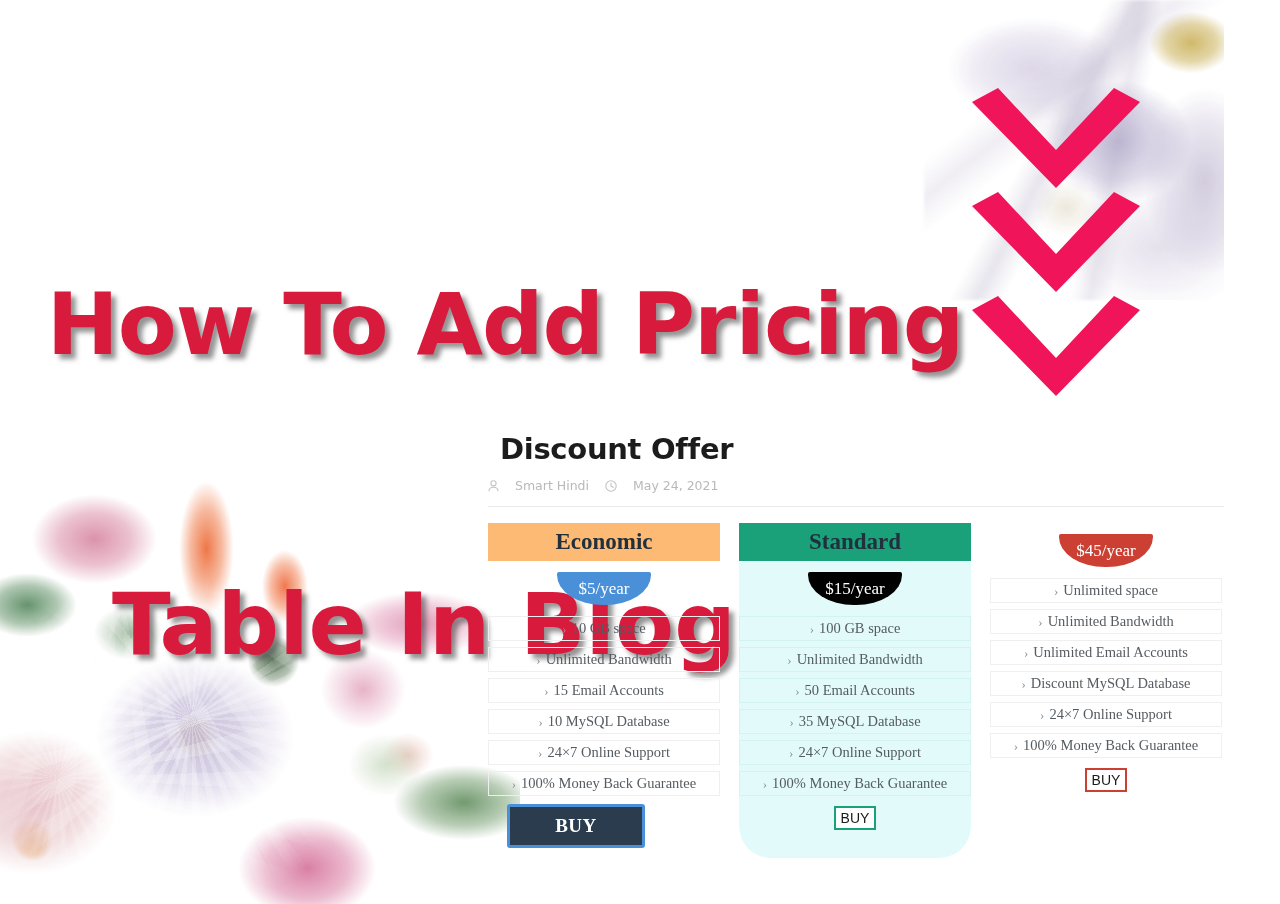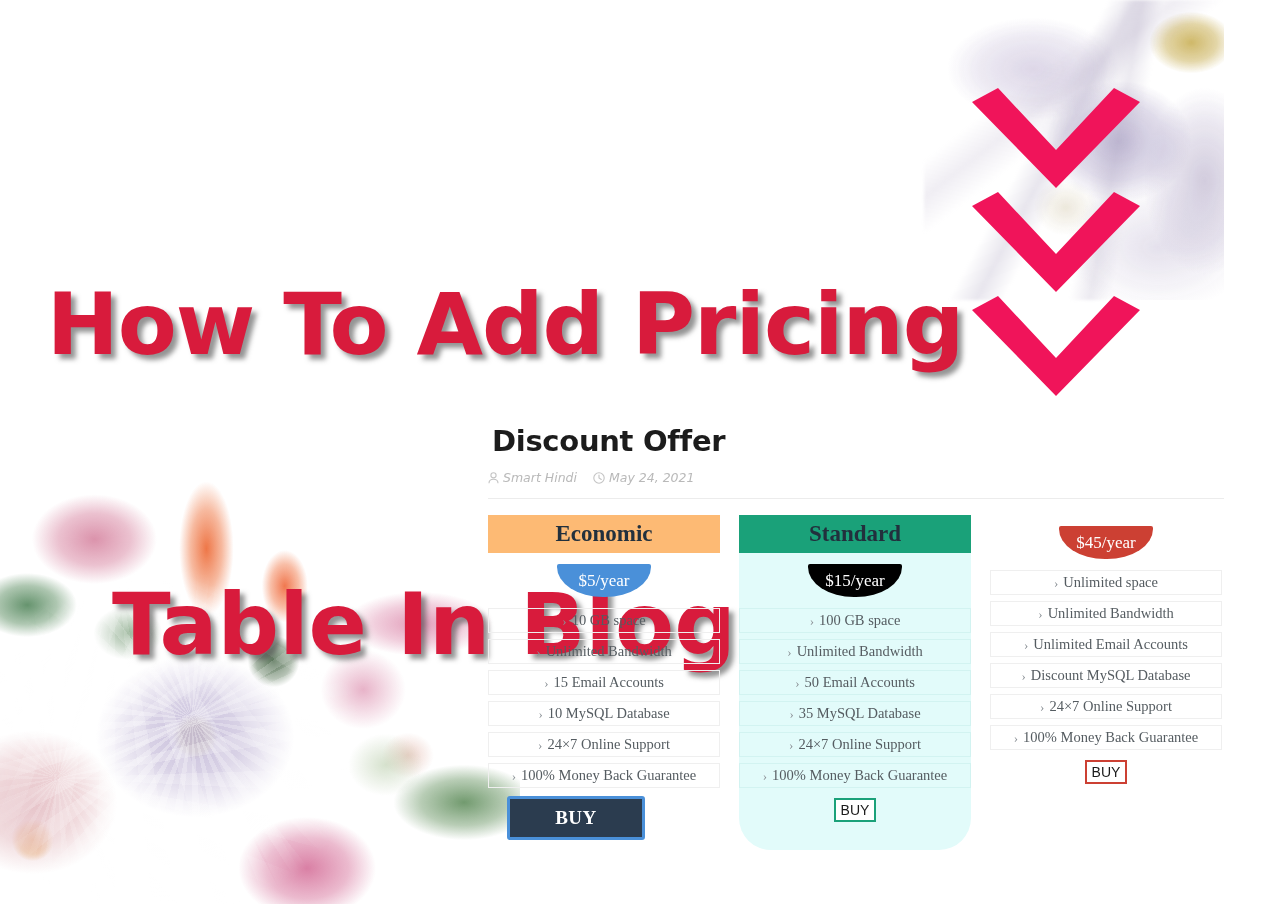--- a/index.html
+++ b/index.html
@@ -113,34 +113,34 @@
 
   
   #content { position: absolute; left: 488px; top: 420px; width: 752px; }
 
   #page-title {
     font-family: "DejaVu Sans", sans-serif;
     font-size: 29px;
     font-weight: 700;
     color: #1c1c1c;
     letter-spacing: -0.3px;
-    margin: 4px;
+    margin: 12px;
     line-height: 34px;
   }
 
   #post-meta {
     margin-top: 12px;
     font-size: 12.5px;
     color: #b9b9b9;
     display: flex;
     align-items: center;
     gap: 16px;
     font-family: "DejaVu Sans", sans-serif;
   }
-  .meta-item { display: flex; align-items: center; gap: 4px; font-style: italic; }
+  .meta-item { display: flex; align-items: center; gap: 16px; }
   .meta-item svg { display: block; }
 
   #meta-divider {
     margin-top: 13px;
     border-top: 1px solid #ececec;
     width: 752px;
   }
 
   
   #pricing-table {

